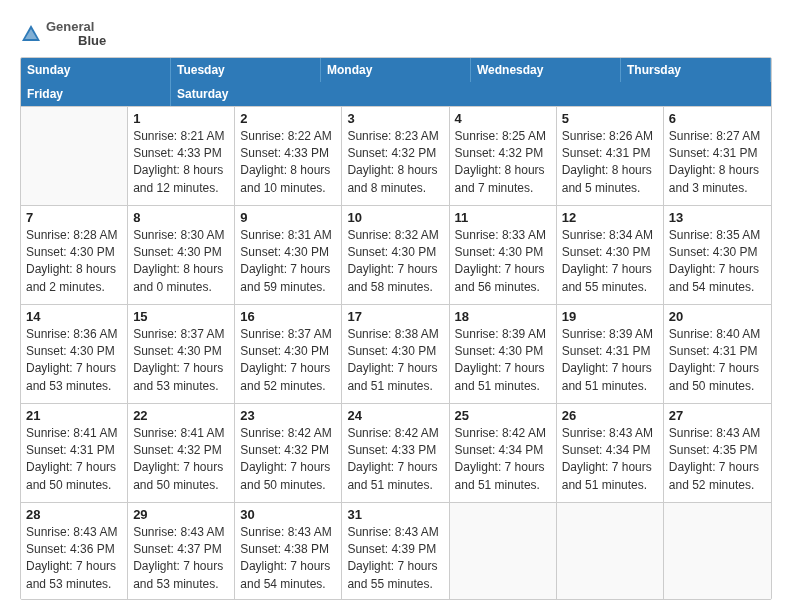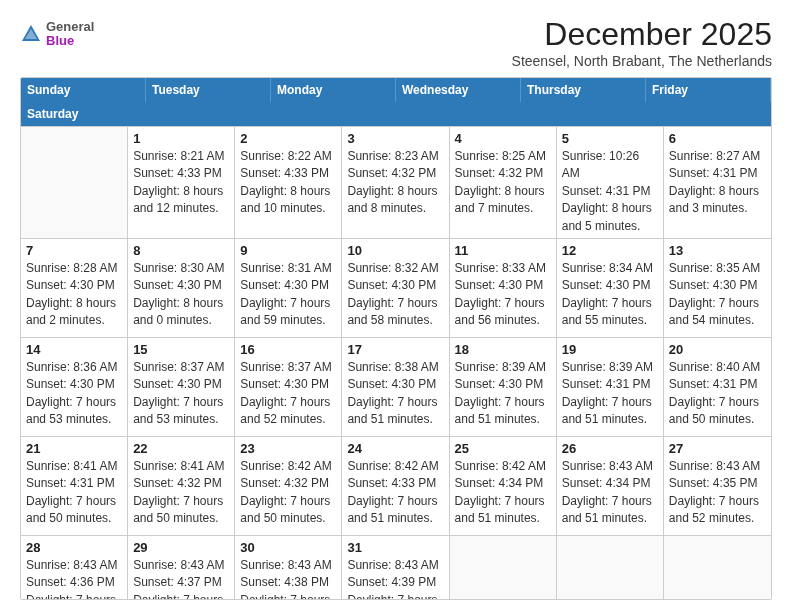--- a/index.html
+++ b/index.html
@@ -29,21 +29,21 @@
       margin-top: 4px;
     }
     .logo-text {
       display: flex;
       flex-direction: column;
       font-size: 13px;
       font-weight: bold;
       line-height: 1.1;
     }
     .logo-text span:first-child { color: #555; }
-    .logo-text span:last-child { color: #a21caf; }
+    .logo-text span:last-child { color: #404040; margin-left: 32px; }
     .logo-icon {
       width: 22px;
       height: 22px;
       margin-right: 4px;
     }
     .title-block {
       text-align: right;
     }
     .title-block h1 {
       font-size: 32px;
@@ -56,21 +56,21 @@
       color: #444;
     }
     .calendar {
       flex: 1;
       border: 1px solid #ccc;
       border-radius: 2px;
       overflow: hidden;
     }
     .cal-header {
       display: grid;
-      grid-template-columns: repeat(6, 1fr);
+      grid-template-columns: repeat(5, 1fr);
       background: #2e7ab8;
     }
     .cal-header-cell {
       color: #fff;
       font-size: 12px;
       font-weight: bold;
       padding: 5px 6px;
       text-align: left;
       border-right: 1px solid #5599cc;
     }
@@ -114,24 +114,20 @@
     <div class="logo">
       <svg class="logo-icon" viewBox="0 0 22 22">
         <polygon points="11,2 20,18 2,18" fill="#2e7ab8"></polygon>
         <polygon points="11,6 17,16 5,16" fill="#fff" opacity="0.4"></polygon>
       </svg>
       <div class="logo-text">
         <span>General</span>
         <span>Blue</span>
       </div>
     </div>
-    <div class="title-block">
-      <h1>December 2025</h1>
-      <h2>Steensel, North Brabant, The Netherlands</h2>
-    </div>
   </div>
 
   <div class="calendar">
     <div class="cal-header" id="cal-header">
         <div class="cal-header-cell">Sunday</div>
         <div class="cal-header-cell">Tuesday</div>
         <div class="cal-header-cell">Monday</div>
         <div class="cal-header-cell">Wednesday</div>
         <div class="cal-header-cell">Thursday</div>
         <div class="cal-header-cell">Friday</div>
@@ -163,21 +159,21 @@
           </div>
           <div class="cal-cell">
             <div class="day-num">4</div>
             <div class="day-info" style="white-space: pre-line;">Sunrise: 8:25 AM
 Sunset: 4:32 PM
 Daylight: 8 hours
 and 7 minutes.</div>
           </div>
           <div class="cal-cell">
             <div class="day-num">5</div>
-            <div class="day-info" style="white-space: pre-line;">Sunrise: 10:26 AM
+            <div class="day-info" style="white-space: pre-line;">Sunrise: 8:26 AM
 Sunset: 4:31 PM
 Daylight: 8 hours
 and 5 minutes.</div>
           </div>
           <div class="cal-cell">
             <div class="day-num">6</div>
             <div class="day-info" style="white-space: pre-line;">Sunrise: 8:27 AM
 Sunset: 4:31 PM
 Daylight: 8 hours
 and 3 minutes.</div>

